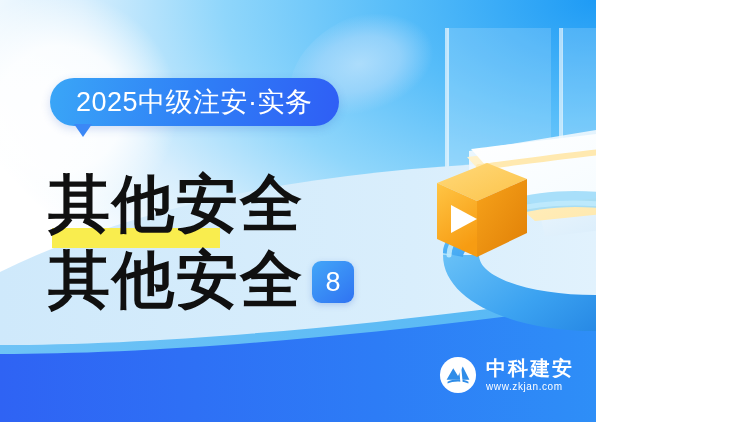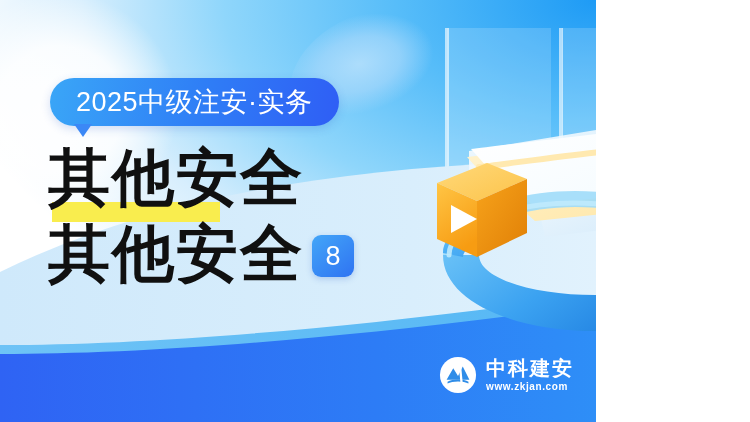--- a/index.html
+++ b/index.html
@@ -57,21 +57,21 @@
     white-space:nowrap;
   }
   .badge-tail{
     position:absolute;left:74px;top:124px;width:0;height:0;
     border-left:9px solid transparent;
     border-right:9px solid transparent;
     border-top:13px solid #3b88f6;
   }
 
   
-  .headline{position:absolute;left:48px;top:140px;width:420px;}
+  .headline{position:absolute;left:48px;top:166px;width:420px;}
   .hl-row{position:relative;height:76px;}
   .hl-hi{
     position:absolute;left:4px;top:62px;width:168px;height:20px;
     background:#f9ed4e;
     z-index:1;
   }
   .hl-text{
     position:relative;z-index:2;
     font-family:"DejaVu Serif","Liberation Serif",serif;
     font-weight:bold;
@@ -101,21 +101,21 @@
     display:flex;align-items:center;gap:9px;
   }
   .logo-mark{width:38px;height:38px;flex:0 0 38px;}
   .logo-txt{display:flex;flex-direction:column;justify-content:center;}
   .logo-name{
     color:#ffffff;font-size:20px;line-height:22px;letter-spacing:2px;
     font-family:"Liberation Sans","DejaVu Sans",sans-serif;font-weight:bold;
   }
   .logo-url{
     color:#ffffff;font-size:10px;line-height:13px;letter-spacing:.6px;
-    font-family:"Liberation Sans","DejaVu Sans",sans-serif;font-weight:bold;
+    font-family:"Liberation Sans","DejaVu Sans",sans-serif;font-weight:normal;
     margin-top:1px;
   }
 </style>
 </head>
 <body>
 
 <div class="banner">
 
   <div class="wash-left"></div>
   <div class="blob"></div>

